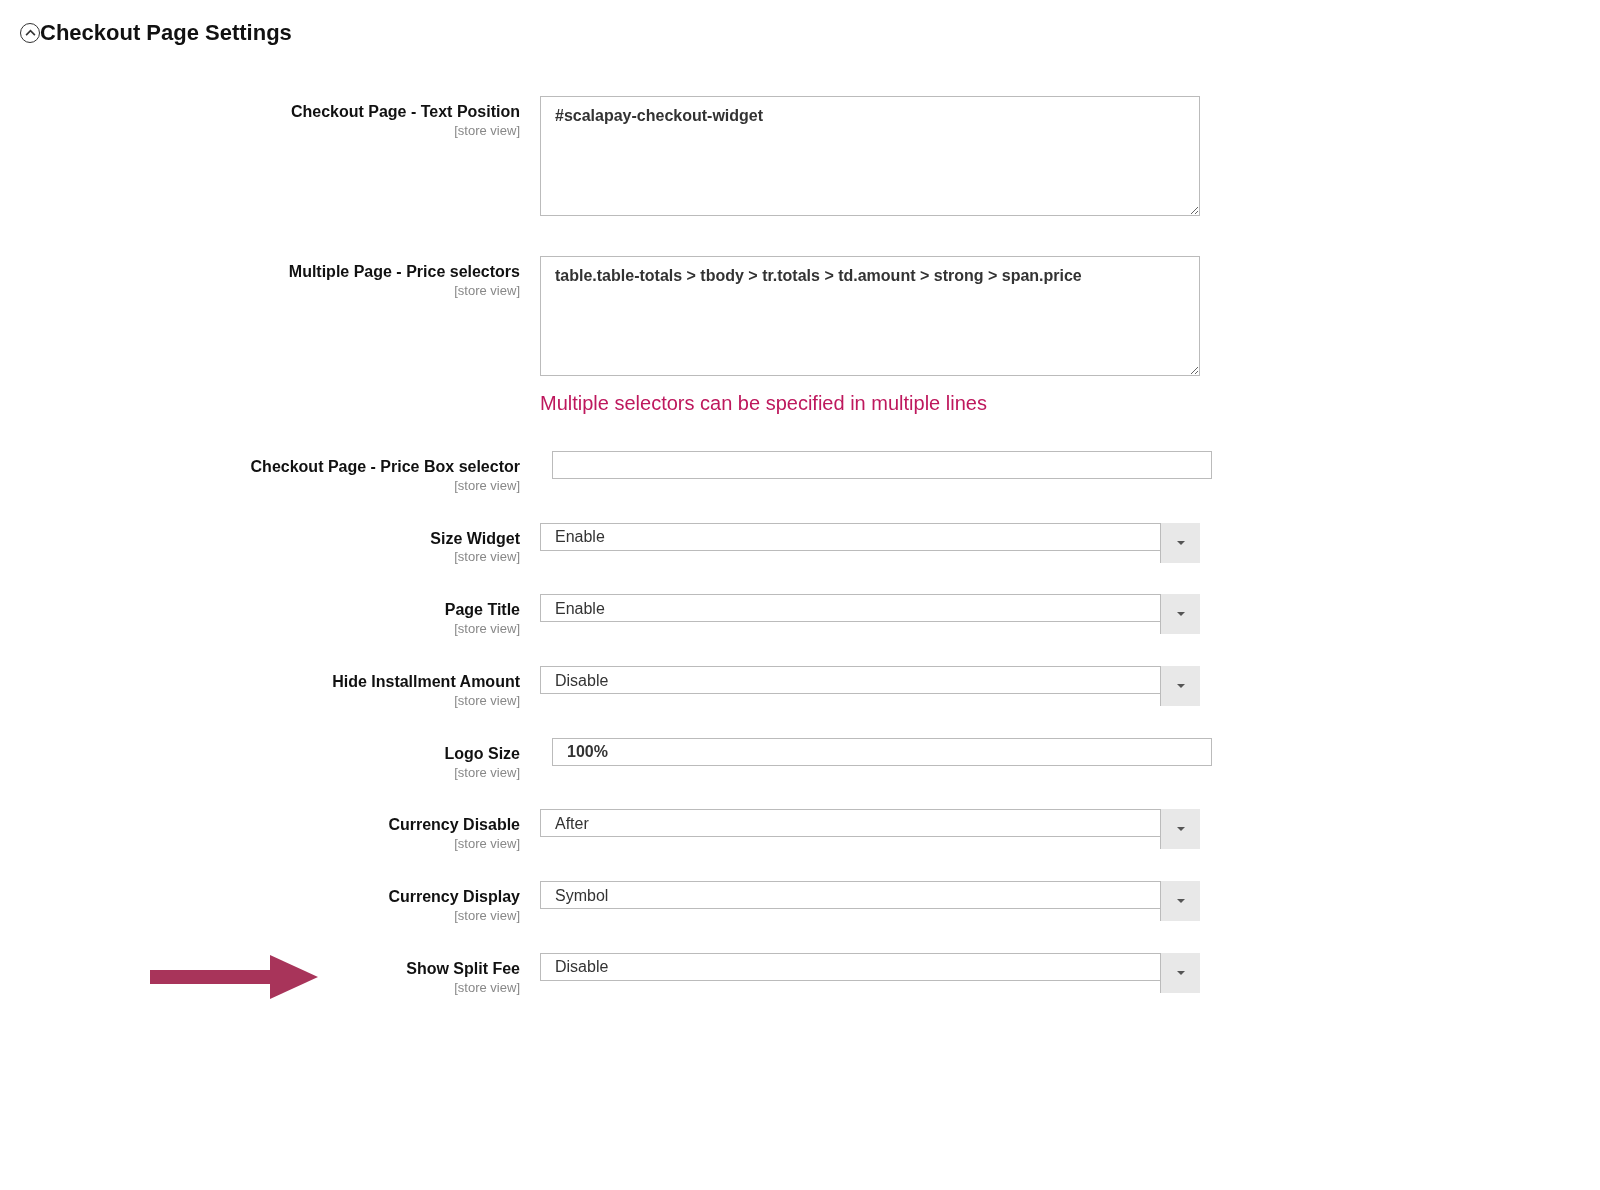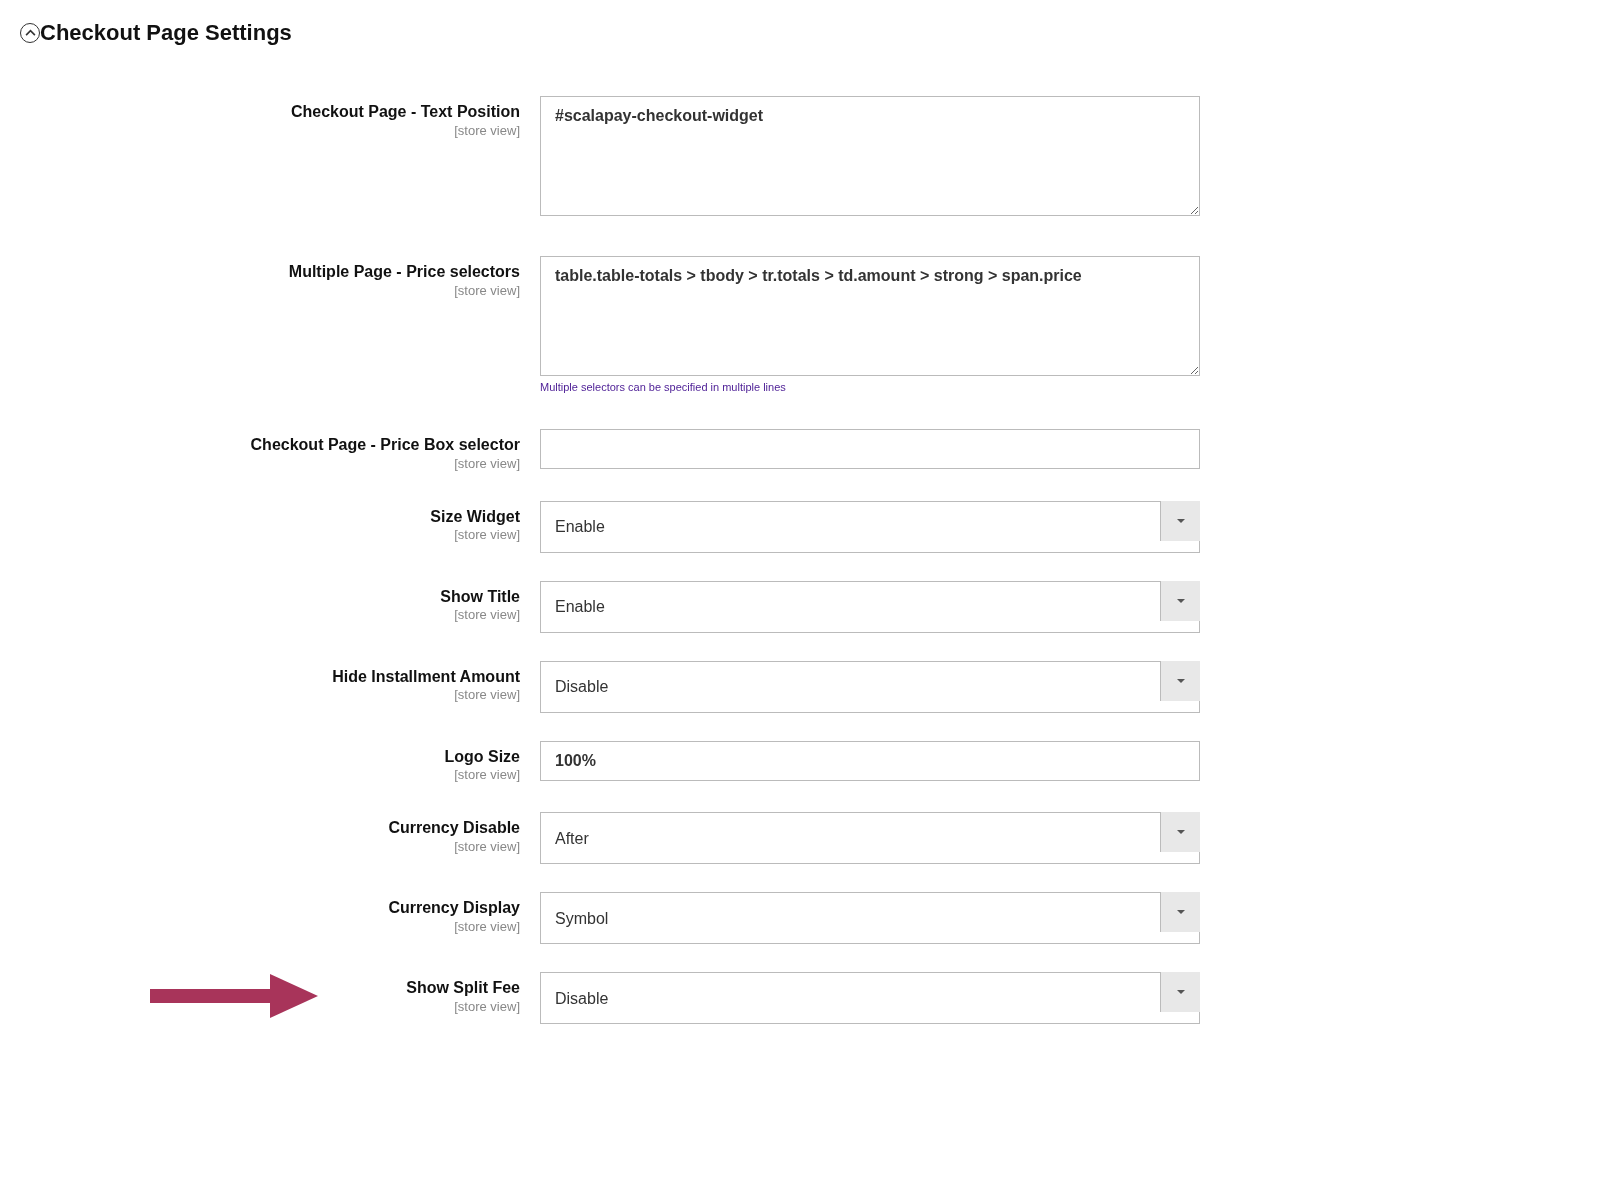--- a/index.html
+++ b/index.html
@@ -70,28 +70,28 @@
       font-size: 16px;
       font-family: inherit;
       color: #333;
       background: #fff;
       font-weight: bold;
     }
     textarea {
       height: 120px;
       resize: both;
     }
-    input[type=text] { height: 40px; }
+    input[type=text] { height: 28px; margin-left: 12px; }
     .select-wrap {
       position: relative;
       width: 100%;
     }
     .select-wrap select {
       width: 100%;
-      height: 52px;
+      height: 28px;
       border: 1px solid #bbb;
       padding: 0 48px 0 14px;
       font-size: 16px;
       font-family: inherit;
       color: #333;
       background: #fff;
       appearance: none;
       -webkit-appearance: none;
       cursor: pointer;
     }
@@ -103,23 +103,23 @@
       height: 40px;
       background: #e8e8e8;
       border-left: 1px solid #bbb;
       display: flex;
       align-items: center;
       justify-content: center;
       pointer-events: none;
     }
     .select-arrow svg { width: 10px; height: 10px; }
     .helper-text {
-      font-size: 11px;
-      color: #4c1d95;
-      margin-top: 1px;
+      font-size: 20px;
+      color: #be185d;
+      margin-top: 12px;
     }
     .arrow-annotation {
       position: absolute;
       pointer-events: none;
     }
   </style>
 </head>
 <body>
 
 <div class="section-header">
@@ -178,21 +178,21 @@
           <svg viewBox="0 0 10 10">
               <path d="M1 3 L5 7 L9 3 Z" fill="#555"></path>
             </svg>
         </div>
       </div>
     </div>
   </div>
 
   <div class="form-row">
     <div class="label-col">
-      <div class="label-main">Show Title</div>
+      <div class="label-main">Page Title</div>
       <div class="label-scope">[store view]</div>
     </div>
     <div class="input-col">
       <div class="select-wrap">
         <select>
           <option>Enable</option>
         </select>
         <div class="select-arrow">
           <svg viewBox="0 0 10 10">
               <path d="M1 3 L5 7 L9 3 Z" fill="#555"></path>

